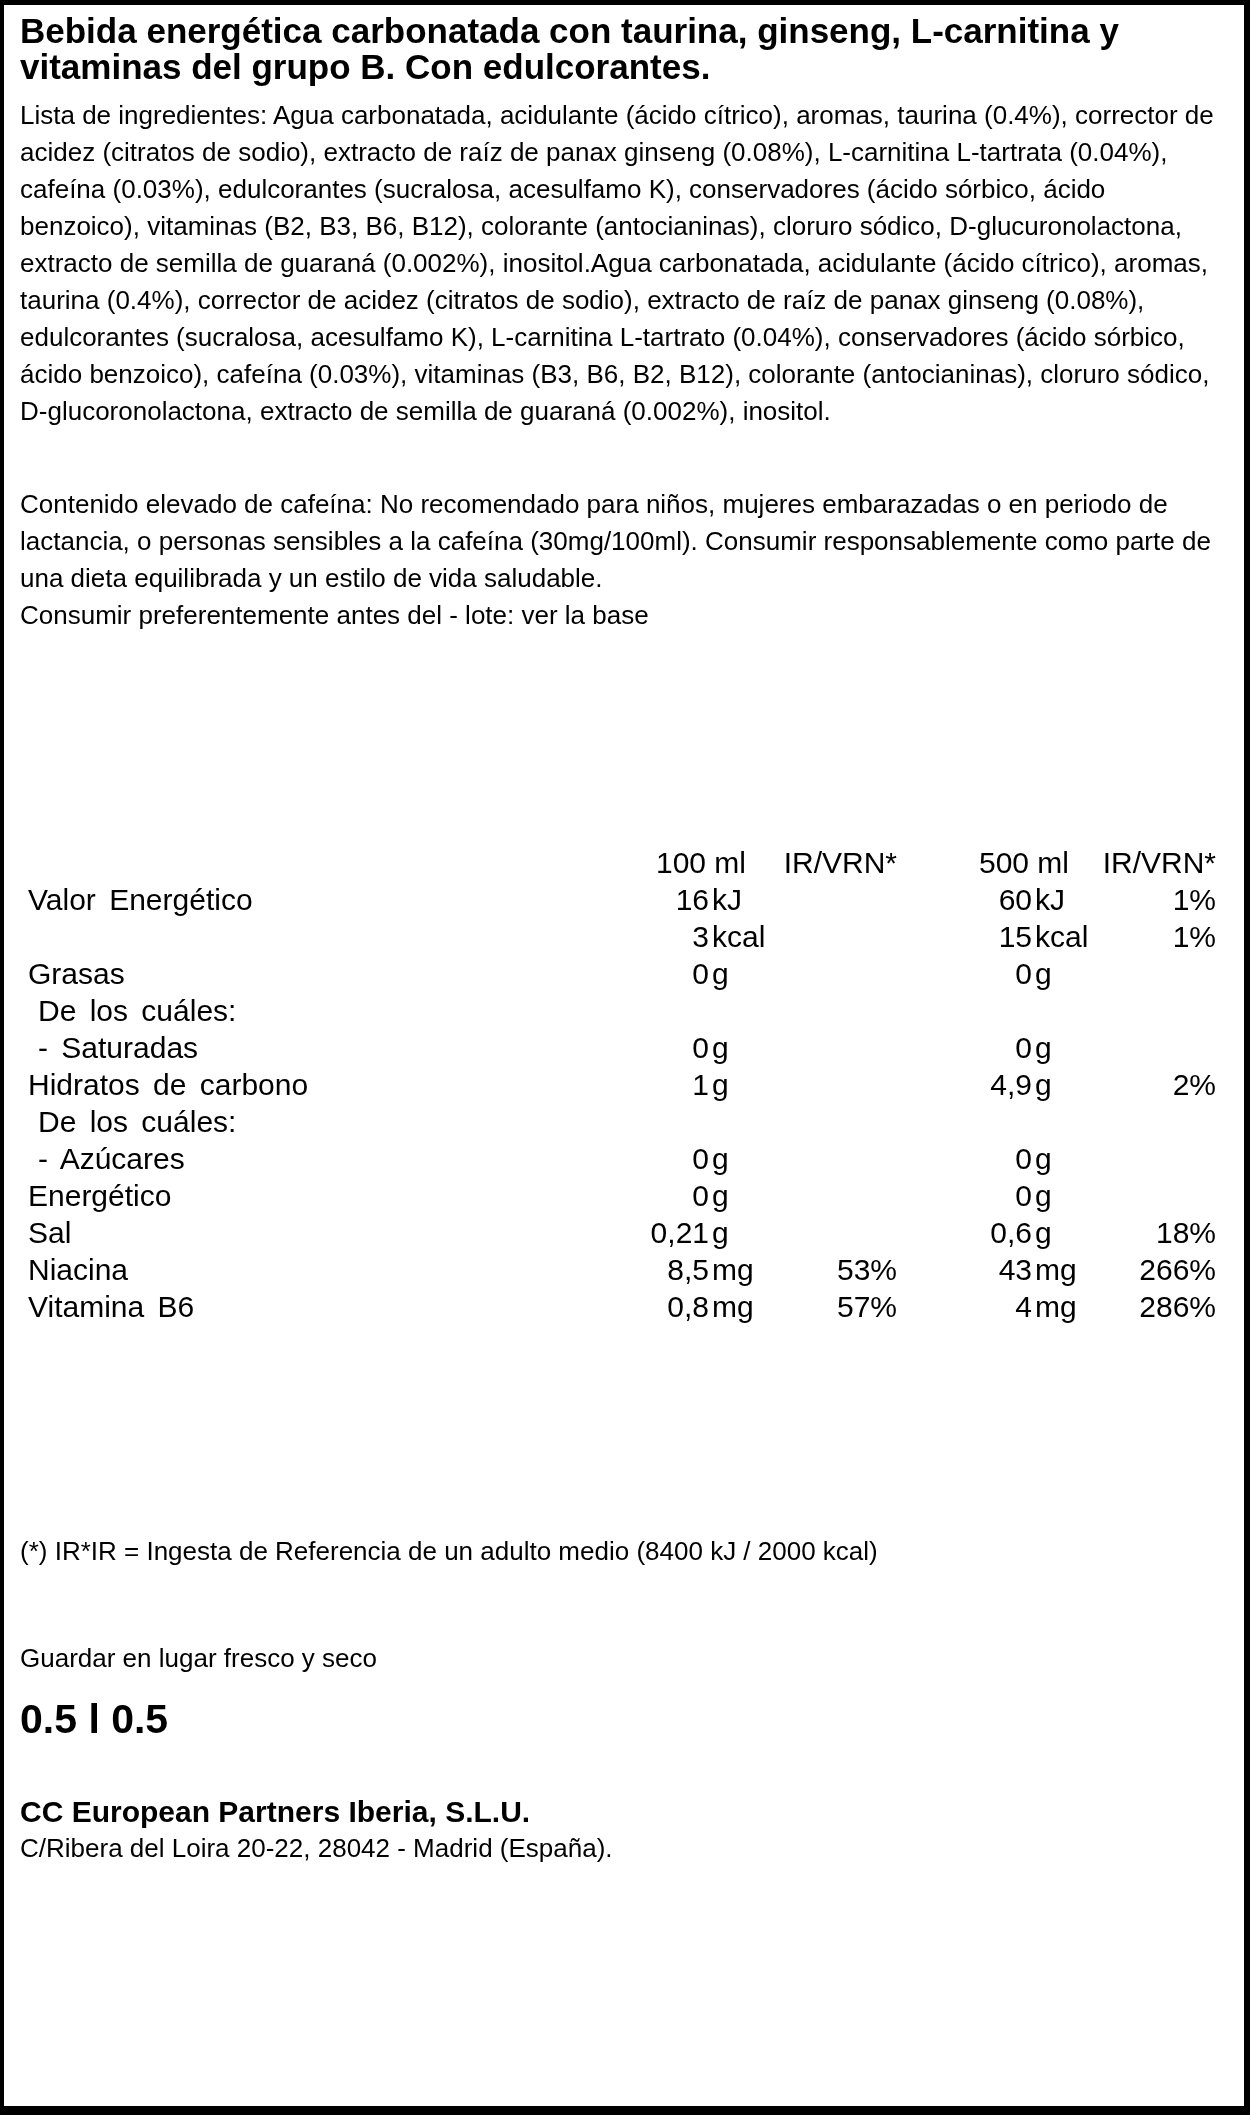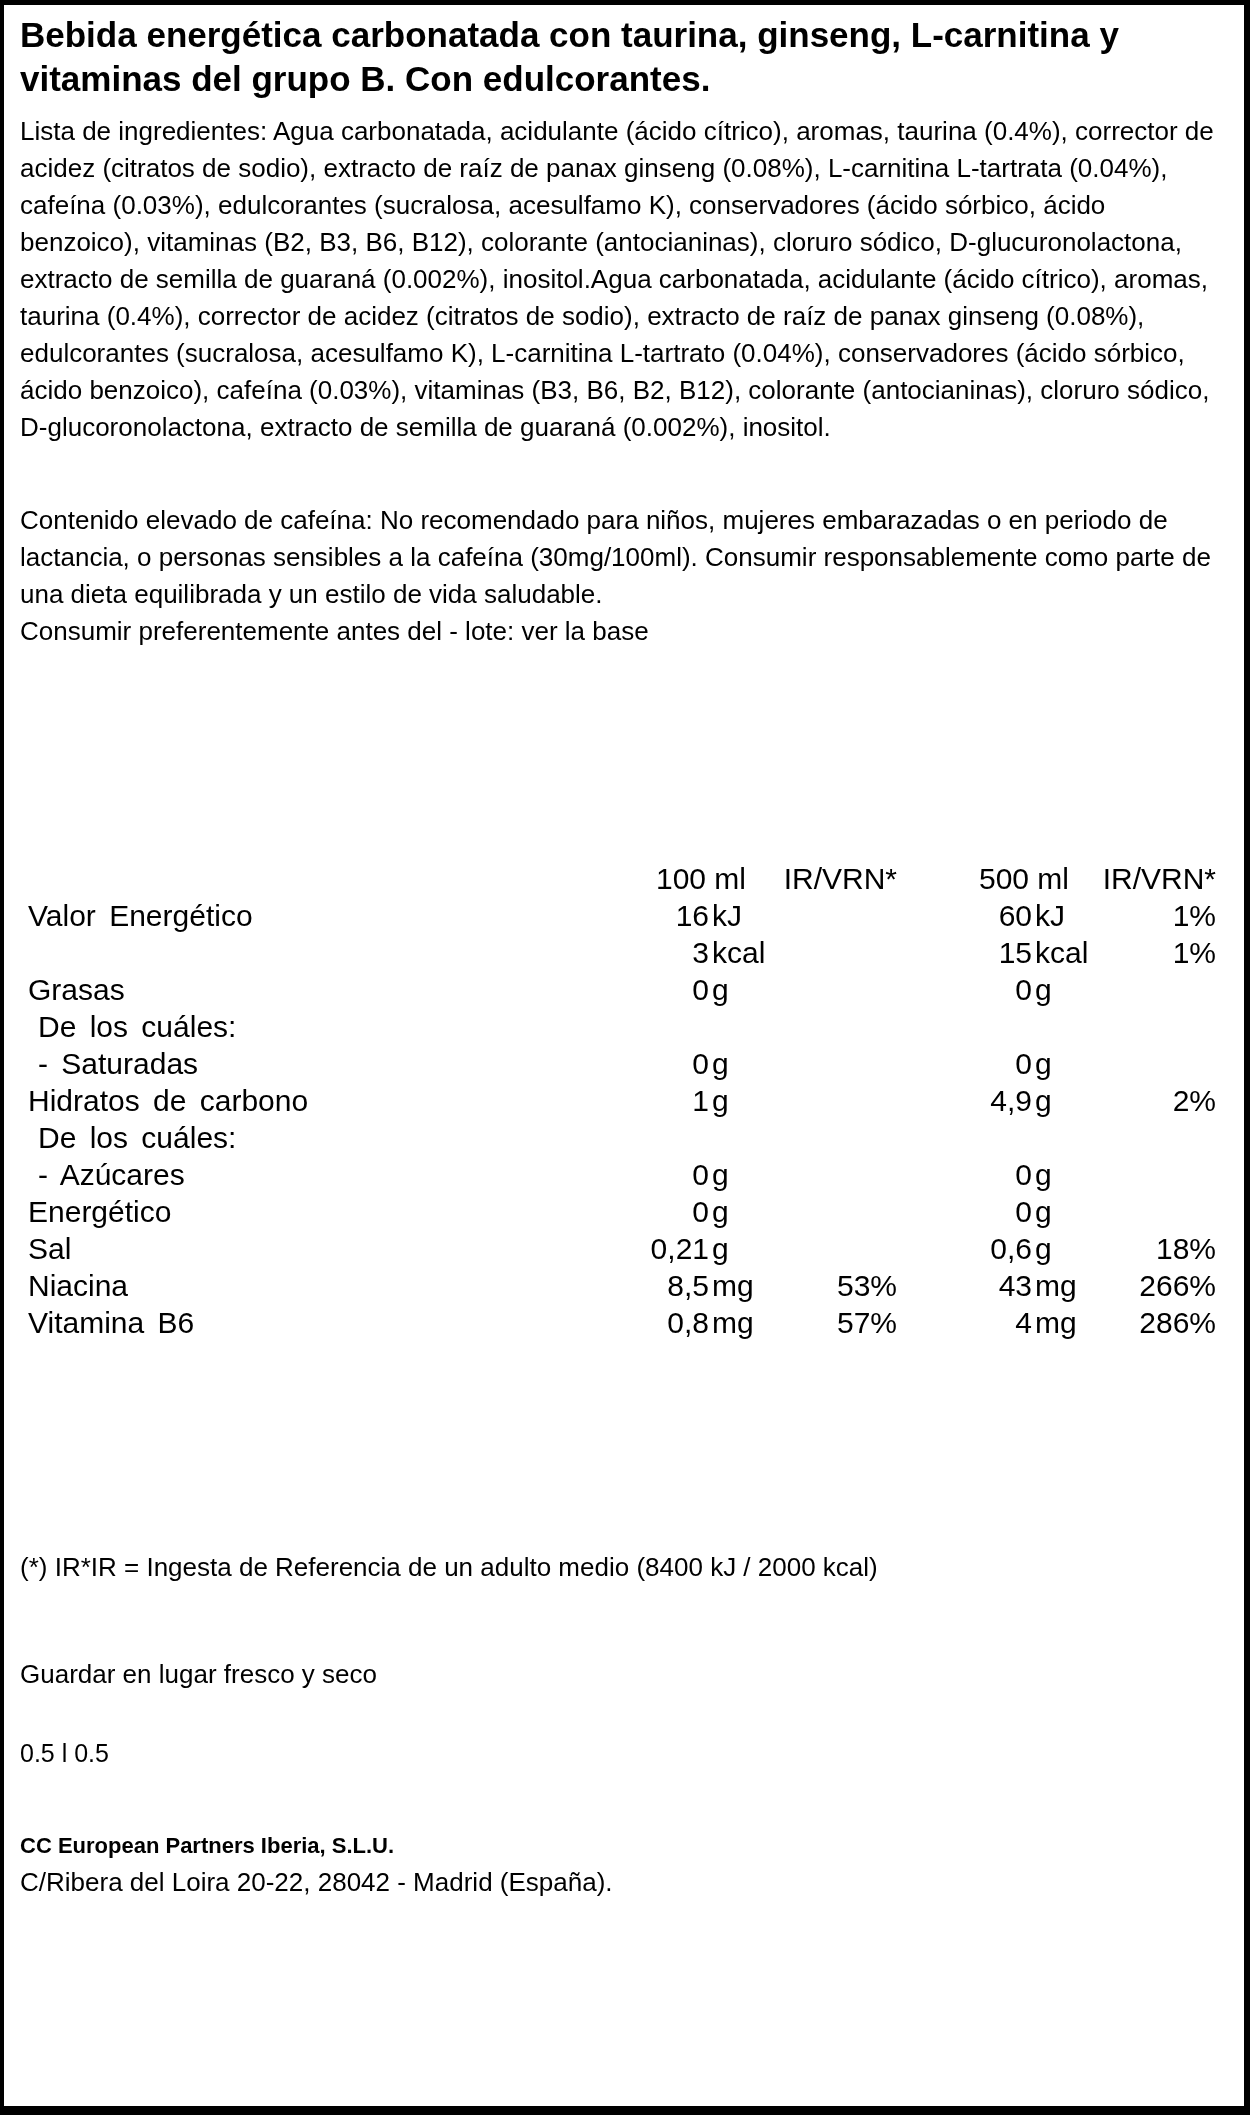--- a/index.html
+++ b/index.html
@@ -11,21 +11,21 @@
     border-style:solid; border-color:#000;
     border-width:5px 6px 9px 4px;
     padding:8px 28px 0 16px;
     font-family:"Liberation Sans", sans-serif;
     color:#000;
     overflow:hidden;
   }
   p { margin:0; }
   .title {
     margin:0;
-    font-size:35px; font-weight:bold; line-height:44px;
+    font-size:35px; font-weight:bold; line-height:36px;
     letter-spacing:0;
   }
   .body { font-size:26px; line-height:37px; font-weight:normal; }
   .ingredients { margin-top:12px; }
   .caffeine-block { margin-top:56px; }
   .nutrition {
     margin-top:210px;
     width:100%;
     border-collapse:collapse;
     table-layout:fixed;
@@ -40,22 +40,22 @@
   .nutrition th.amt { text-align:right; padding-right:24px; }
   .nutrition th.pct { text-align:right; }
   .nutrition td.lbl { text-align:left; padding-left:8px; word-spacing:5px; }
   .nutrition td.lbl.ind { padding-left:18px; }
   .nutrition td.amt .cf { display:flex; width:100%; }
   .nutrition td.amt .num { flex:1 1 auto; text-align:right; }
   .nutrition td.amt .unit { flex:0 0 58px; text-align:left; padding-left:3px; }
   .nutrition td.pct { text-align:right; }
   .note { margin-top:208px; }
   .storage { margin-top:70px; }
-  .volume { margin-top:42px; font-size:25px; font-weight:normal; line-height:37px; }
-  .manufacturer { margin-top:55px; font-size:22px; font-weight:bold; line-height:37px; }
+  .volume { margin-top:24px; font-size:41px; font-weight:bold; line-height:37px; }
+  .manufacturer { margin-top:55px; font-size:30px; font-weight:bold; line-height:37px; }
   .address { }
 </style>
 </head>
 <body>
 
 <div class="page">
 
   <h1 class="title">Bebida energética carbonatada con taurina, ginseng, L-carnitina y vitaminas del grupo B. Con edulcorantes.</h1>
 
   <p class="body ingredients">Lista de ingredientes: Agua carbonatada, acidulante (ácido cítrico), aromas, taurina (0.4%), corrector de acidez (citratos de sodio), extracto de raíz de panax ginseng (0.08%), L-carnitina L-tartrata (0.04%), cafeína (0.03%), edulcorantes (sucralosa, acesulfamo K), conservadores (ácido sórbico, ácido benzoico), vitaminas (B2, B3, B6, B12), colorante (antocianinas), cloruro sódico, D-glucuronolactona, extracto de semilla de guaraná (0.002%), inositol.Agua carbonatada, acidulante (ácido cítrico), aromas, taurina (0.4%), corrector de acidez (citratos de sodio), extracto de raíz de panax ginseng (0.08%), edulcorantes (sucralosa, acesulfamo K), L-carnitina L-tartrato (0.04%), conservadores (ácido sórbico, ácido benzoico), cafeína (0.03%), vitaminas (B3, B6, B2, B12), colorante (antocianinas), cloruro sódico, D-glucoronolactona, extracto de semilla de guaraná (0.002%), inositol.</p>

